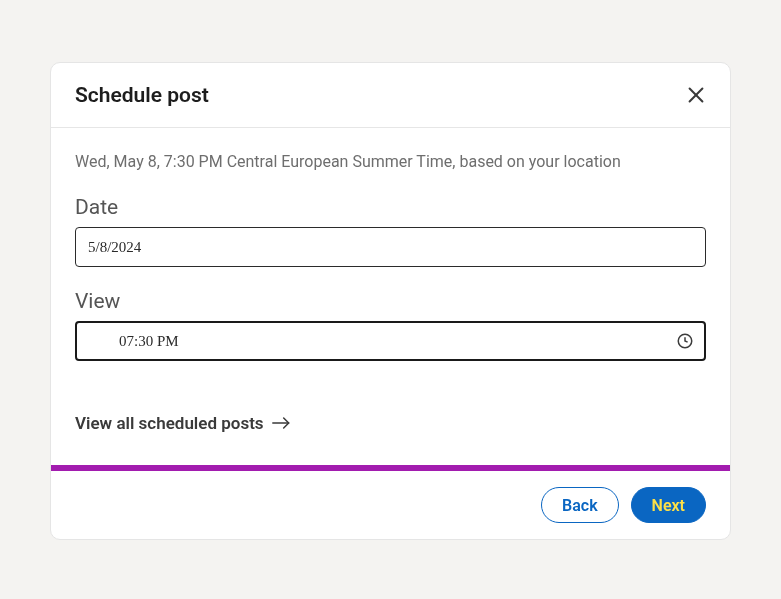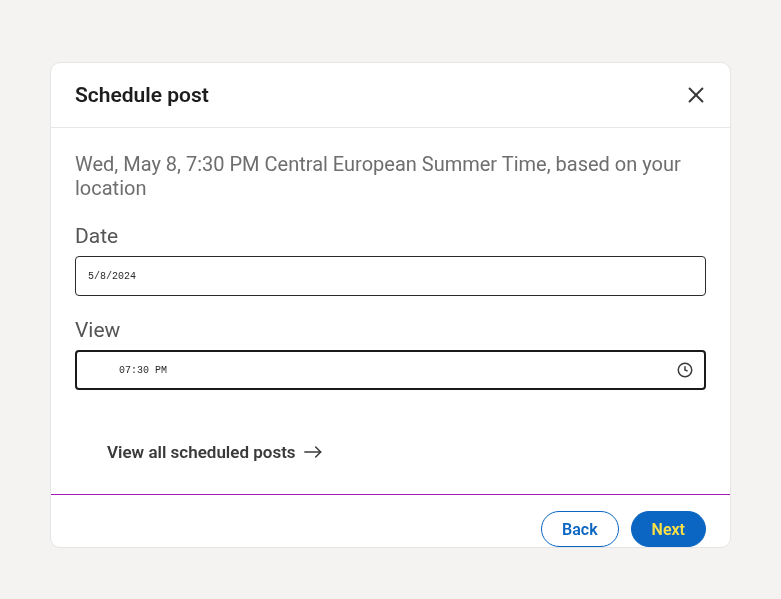--- a/index.html
+++ b/index.html
@@ -49,43 +49,43 @@
       color: #3a3a3a;
     }
     .close-btn svg {
       width: 22px;
       height: 22px;
     }
     .modal-body {
       padding: 24px 24px 12px 24px;
     }
     .timezone-text {
-      font-size: 20px;
+      font-size: 16px;
       color: #6e6e6e;
       margin-bottom: 24px;
     }
     .field-label {
       font-size: 21px;
       color: #555555;
       margin-bottom: 8px;
       display: block;
     }
     .field-group {
       margin-bottom: 22px;
     }
     .text-input {
       width: 100%;
       height: 40px;
       border: 1px solid #2b2b2b;
       border-radius: 4px;
       padding: 0 12px;
-      font-size: 10px;
+      font-size: 15px;
       color: #2a2a2a;
       background: #ffffff;
-      font-family: Liberation Mono, monospace;
+      font-family: Liberation Serif, serif;
       outline: none;
     }
     .time-input-wrap {
       position: relative;
       width: 100%;
     }
     .time-input-wrap .text-input {
       border: 2px solid #1a1a1a;
       padding-right: 40px;
       padding-left: 42px;
@@ -103,32 +103,31 @@
       display: inline-flex;
       align-items: center;
       gap: 8px;
       font-size: 17px;
       font-weight: 600;
       color: #3a3a3a;
       text-decoration: none;
       cursor: pointer;
       margin-top: 30px;
       margin-bottom: 20px;
-      margin-left: 32px;
     }
     .view-all-link svg {
       width: 20px;
       height: 14px;
     }
     .modal-footer {
       display: flex;
       justify-content: flex-end;
       gap: 12px;
-      padding: 16px 24px 0 24px;
-      border-top: 1px solid #a21caf;
+      padding: 16px 24px 16px 24px;
+      border-top: 6px solid #a21caf;
     }
     .btn {
       height: 36px;
       padding: 0 20px;
       border-radius: 20px;
       font-size: 16px;
       font-weight: 600;
       cursor: pointer;
       font-family: inherit;
       display: inline-flex;

